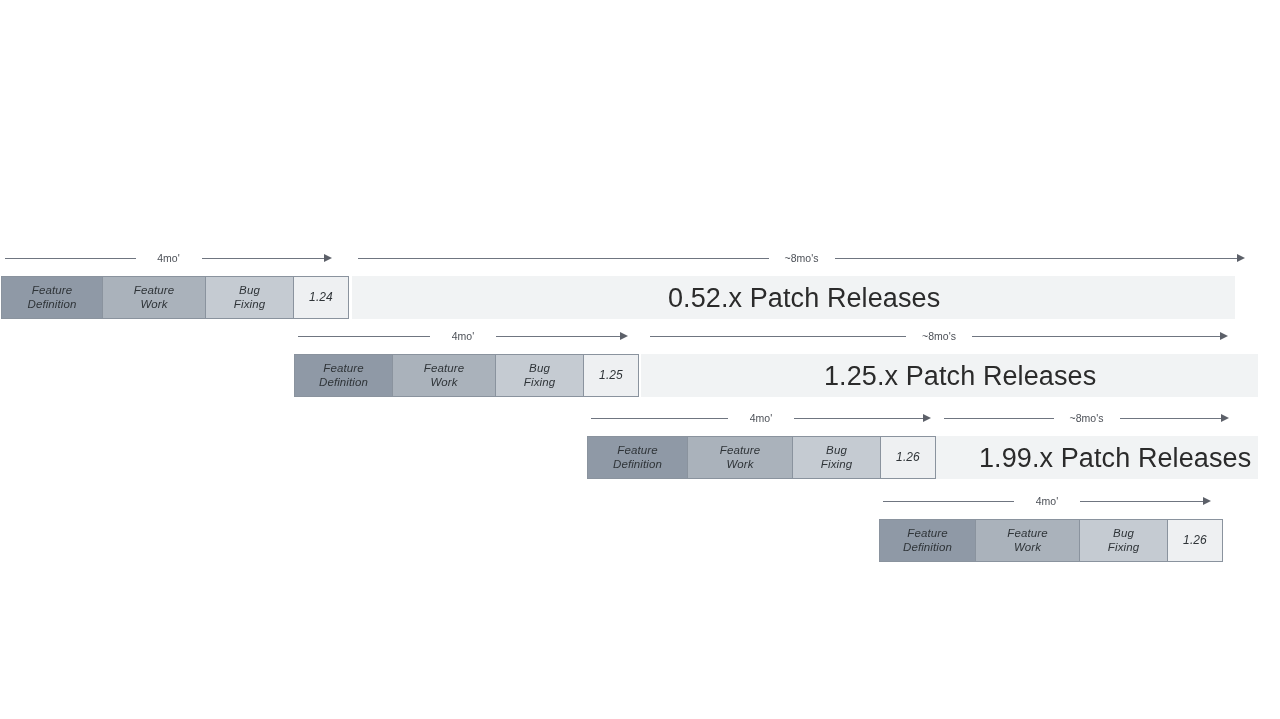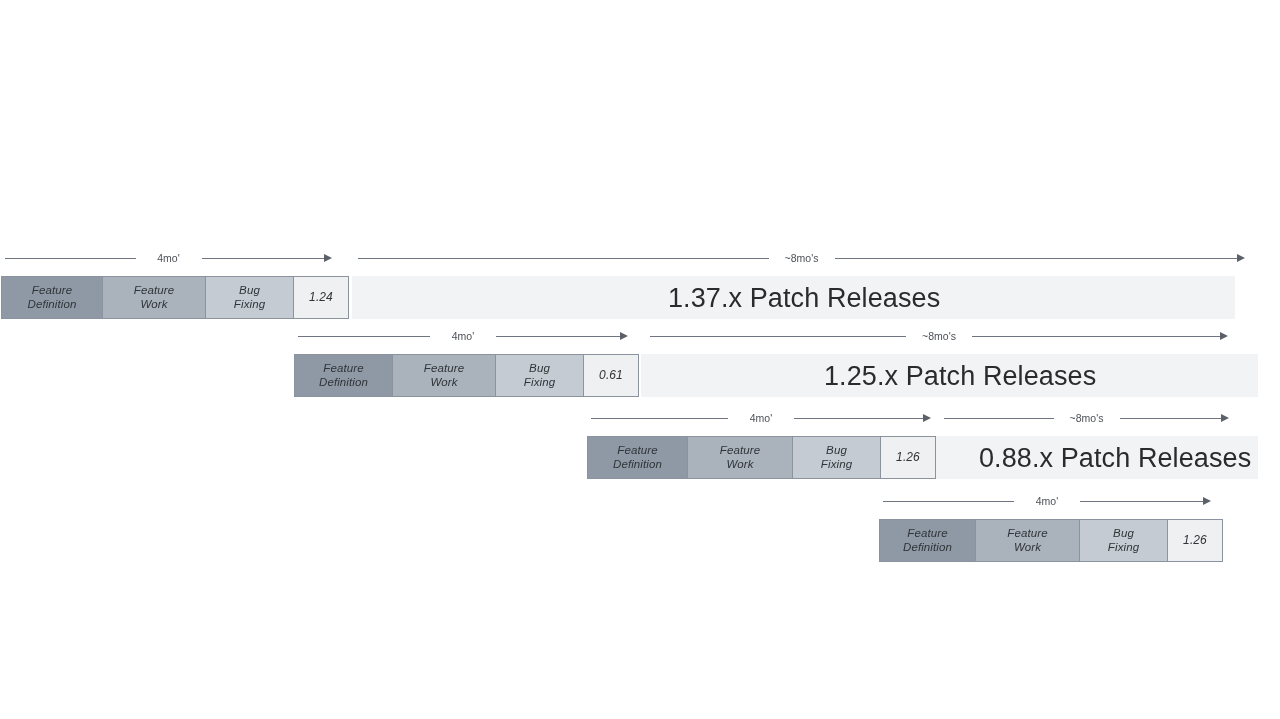--- a/index.html
+++ b/index.html
@@ -96,21 +96,21 @@
     line-height: 17px;
     white-space: nowrap;
     text-align: center;
   }
 </style>
 </head>
 <body>
 
 <div id="canvas">
     <div class="patch-band" style="left: 352px; top: 276px; width: 883px; height: 43px;"></div>
-    <div class="patch-label" style="left: 668px; top: 285px;">1.37.x Patch Releases</div>
+    <div class="patch-label" style="left: 668px; top: 285px;">0.52.x Patch Releases</div>
     <div class="measure" style="left: 5px; top: 249px; width: 327px;">
       <div class="seg" style="left: 0px; width: 130.5px;"></div>
       <div class="seg" style="left: 196.5px; width: 122.5px;"></div>
       <div class="head" style="left: 319px;"></div>
       <div class="mlabel" style="left: 130.5px; width: 66px;">4mo'</div>
     </div>
     <div class="measure" style="left: 358px; top: 249px; width: 887px;">
       <div class="seg" style="left: 0px; width: 410.5px;"></div>
       <div class="seg" style="left: 476.5px; width: 402.5px;"></div>
       <div class="head" style="left: 879px;"></div>
@@ -166,25 +166,25 @@
           <span class="ptext">Work</span>
         </div>
       </div>
       <div class="phase p3" style="width: 89px; height: 43px;">
         <div>
           <span class="ptext">Bug</span>
           <span class="ptext">Fixing</span>
         </div>
       </div>
       <div class="phase p4" style="width: 56px; height: 43px;">
-        <span>0.61</span>
+        <span>1.25</span>
       </div>
     </div>
     <div class="patch-band" style="left: 936px; top: 436px; width: 322px; height: 43px;"></div>
-    <div class="patch-label" style="left: 979px; top: 445px;">0.88.x Patch Releases</div>
+    <div class="patch-label" style="left: 979px; top: 445px;">1.99.x Patch Releases</div>
     <div class="measure" style="left: 591px; top: 409px; width: 340px;">
       <div class="seg" style="left: 0px; width: 137px;"></div>
       <div class="seg" style="left: 203px; width: 129px;"></div>
       <div class="head" style="left: 332px;"></div>
       <div class="mlabel" style="left: 137px; width: 66px;">4mo'</div>
     </div>
     <div class="measure" style="left: 944px; top: 409px; width: 285px;">
       <div class="seg" style="left: 0px; width: 109.5px;"></div>
       <div class="seg" style="left: 175.5px; width: 101.5px;"></div>
       <div class="head" style="left: 277px;"></div>

